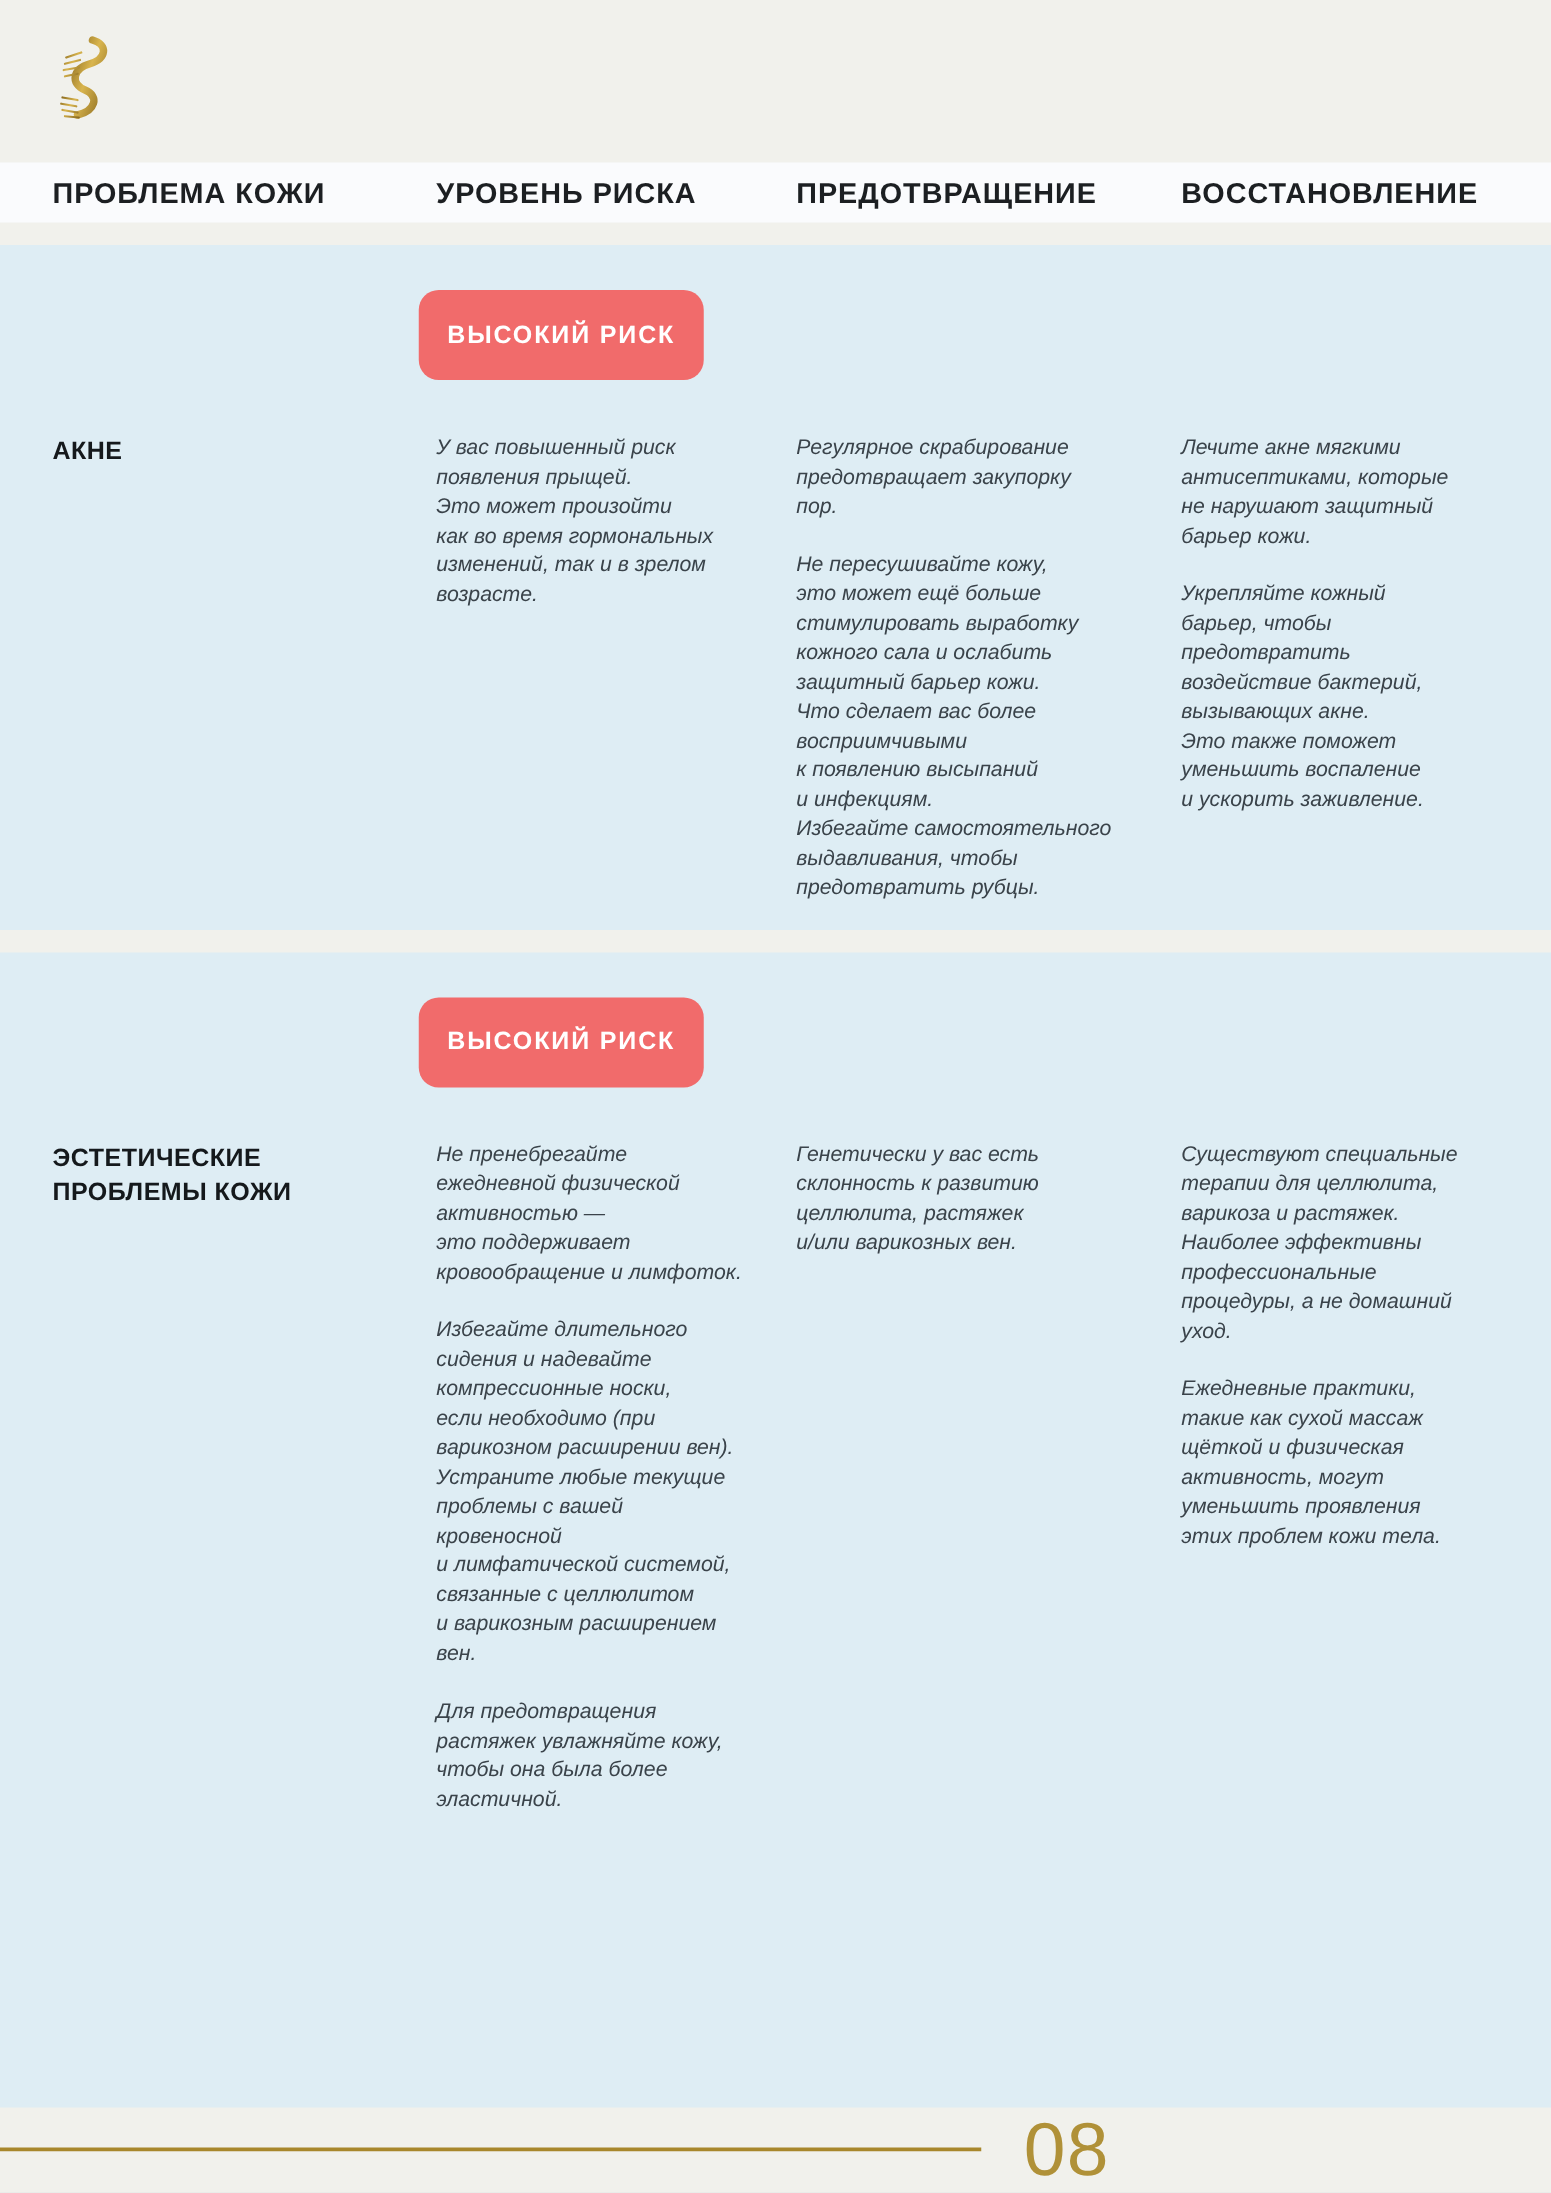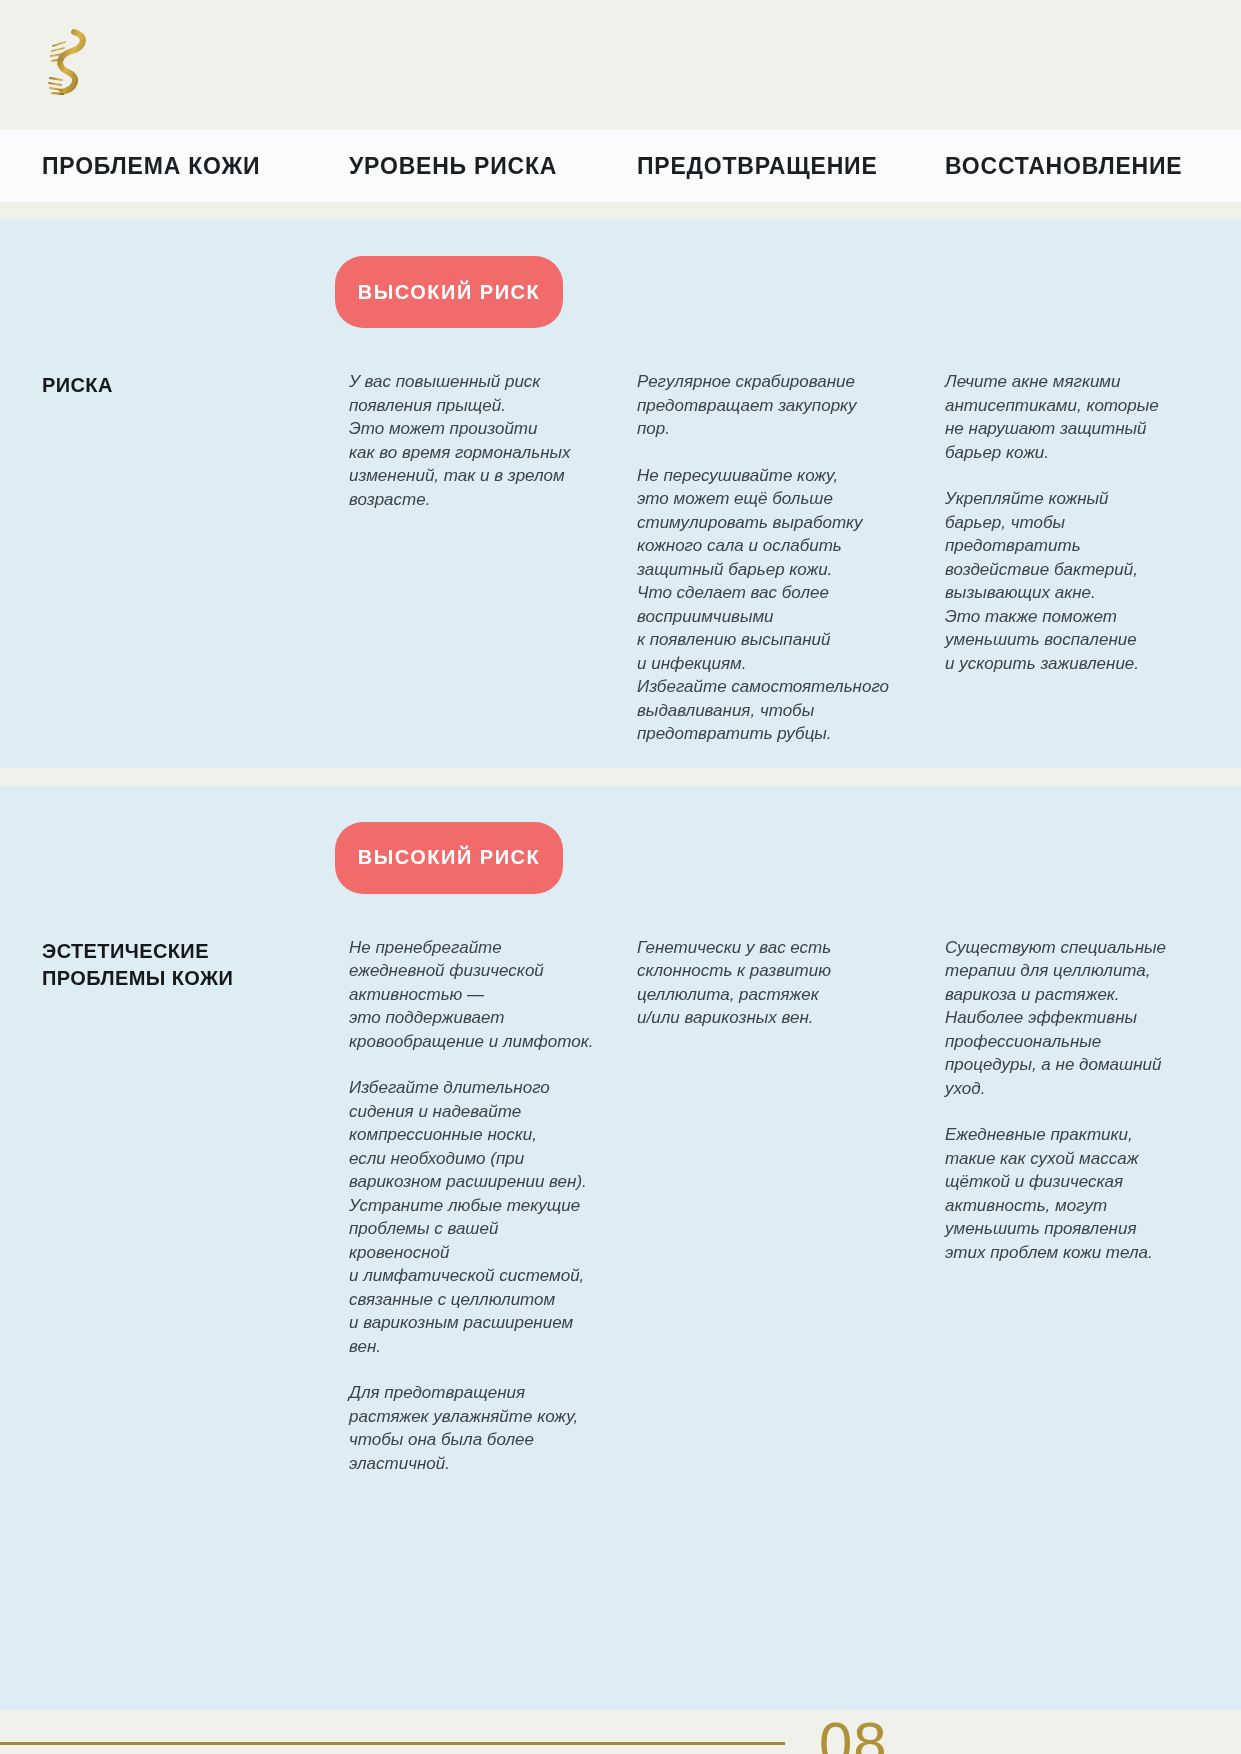--- a/index.html
+++ b/index.html
@@ -14,21 +14,21 @@
     background: #f1f1ec;
     overflow: hidden;
   }
 
   
   .top-band { height: 130px; position: relative; }
   .logo-svg { position: absolute; left: 45px; top: 26px; }
 
   
   .header-bar {
-    height: 72px;
+    height: 48px;
     background: #fafbfd;
     display: grid;
     grid-template-columns: 307px 288px 308px 1fr;
     padding-left: 42px;
     padding-right: 30px;
     align-items: center;
   }
   .header-bar .col-head {
     font-size: 23px;
     font-weight: bold;
@@ -43,21 +43,21 @@
     margin-top: 18px;
     padding: 36px 30px 22px 0;
   }
   .risk-section.tall { min-height: 924px; }
 
   .badge {
     width: 228px;
     height: 72px;
     margin-left: 335px;
     background: #f16b6b;
-    border-radius: 28px;
+    border-radius: 16px;
     display: flex;
     align-items: center;
     justify-content: center;
     color: #ffffff;
     font-size: 20px;
     font-weight: bold;
     letter-spacing: 1.5px;
     white-space: nowrap;
   }
 
@@ -134,21 +134,21 @@
     <div class="col-head">ПРОБЛЕМА КОЖИ</div>
     <div class="col-head">УРОВЕНЬ РИСКА</div>
     <div class="col-head">ПРЕДОТВРАЩЕНИЕ</div>
     <div class="col-head">ВОССТАНОВЛЕНИЕ</div>
   </div>
 
   <section class="risk-section">
     <div class="badge">ВЫСОКИЙ РИСК</div>
     <div class="body-row">
       <div class="cell">
-        <div class="problem-title">РИСКА</div>
+        <div class="problem-title">АКНЕ</div>
       </div>
       <div class="cell">
         <p>У вас повышенный риск
 появления прыщей.
 Это может произойти
 как во время гормональных
 изменений, так и в зрелом
 возрасте.</p>
       </div>
       <div class="cell">

